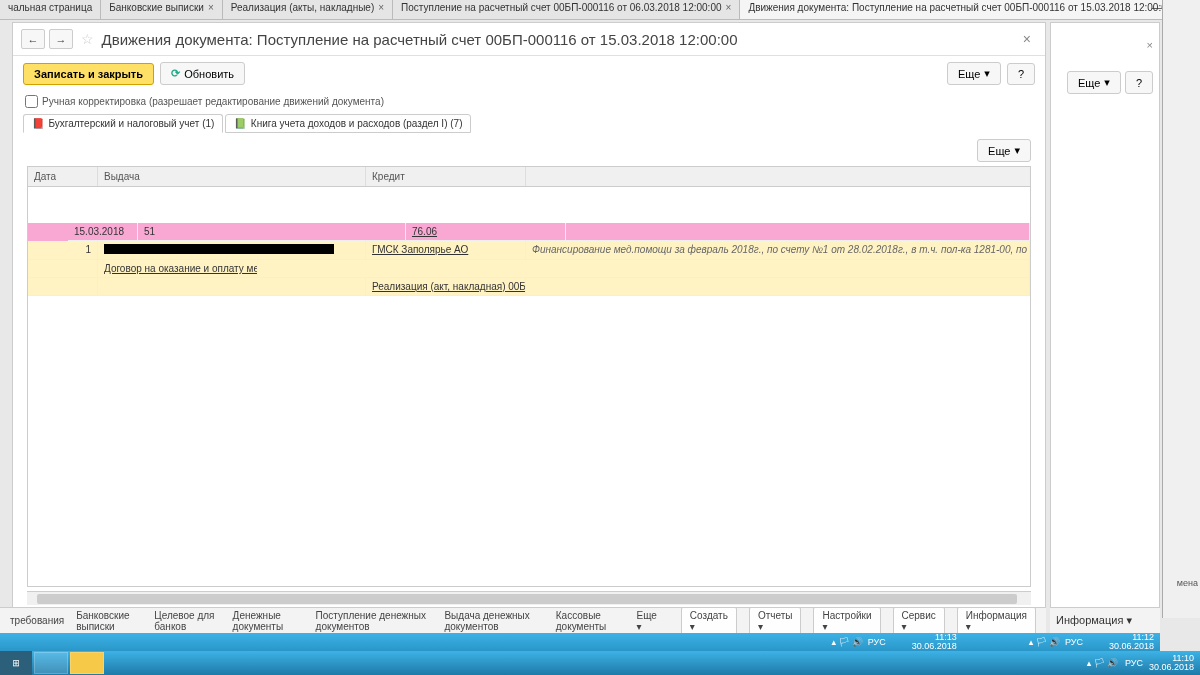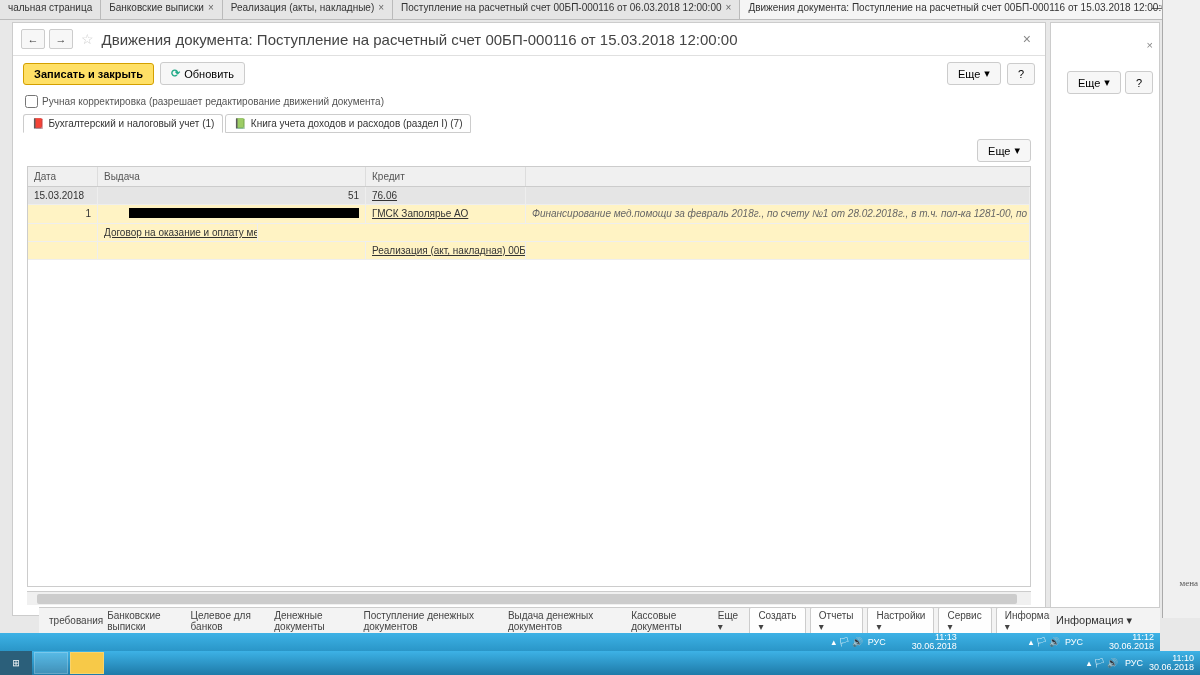--- a/index.html
+++ b/index.html
@@ -30,54 +30,54 @@
 
 .checkbox-row { display: flex; align-items: center; padding: 4px 12px; font-size: 10px; color: #555; }
 .checkbox-row input { margin-right: 4px; }
 
 .subtabs { display: flex; gap: 0; padding: 2px 10px; }
 .subtab { border: 1px solid #ccc; padding: 3px 8px; background: #fefefe; font-size: 10px; display: flex; align-items: center; gap: 4px; border-radius: 3px 3px 0 0; margin-right: 2px; cursor: pointer; }
 .subtab.active { background: #fff; border-bottom: 1px solid #fff; }
 
 .table-toolbar { display: flex; padding: 4px 14px; justify-content: flex-end; }
 
-.grid { margin: 0 14px; border: 1px solid #ccc; flex: 1; overflow: hidden; display: flex; flex-direction: column; }
+.grid { margin: 0 14px; border: 1px solid #ccc; flex: 1; overflow: hidden; display: flex; flex-direction: column; gap: 36px; }
 .grid-head { display: flex; background: #f0f0f0; border-bottom: 1px solid #ccc; }
 .gh { padding: 4px 6px; border-right: 1px solid #ddd; font-size: 10px; color: #555; }
 .gh.c1 { width: 70px; }
 .gh.c2 { width: 268px; }
 .gh.c3 { width: 160px; }
 .gh.c4 { flex: 1; }
 
 .grid-body { flex: 1; background: #fff; }
 .grow { display: flex; font-size: 10px; }
-.grow.hl { background: #e5e5e5; }
+.grow.hl { background: #f9a8d4; padding-left: 40px; }
 .grow.hl2 { background: #fff3c4; }
 .gc { padding: 3px 6px; border-right: 1px solid #eee; border-bottom: 1px solid #eee; overflow: hidden; white-space: nowrap; }
 .gc.c1 { width: 70px; }
-.gc.c2 { width: 268px; text-align: right; }
+.gc.c2 { width: 268px; }
 .gc.c3 { width: 160px; text-decoration: underline; }
 .gc.c4 { flex: 1; font-style: italic; color: #666; }
 .redact { background: #000; height: 10px; width: 230px; display: inline-block; }
 
 .hscroll { height: 14px; background: #f0f0f0; border-top: 1px solid #ccc; margin: 4px 14px 10px; position: relative; }
 .hscroll-thumb { position: absolute; left: 10px; top: 2px; width: 980px; height: 10px; background: #ccc; border-radius: 2px; }
 
 
-.bottom-nav { position: absolute; left: 0; bottom: 42px; width: 1046px; height: 26px; background: #f3f3f3; border-top: 1px solid #ccc; display: flex; align-items: center; gap: 4px; padding: 0 10px; font-size: 10px; color: #444; margin-left: 39px; }
+.bottom-nav { position: absolute; left: 0; bottom: 42px; width: 1046px; height: 26px; background: #f3f3f3; border-top: 1px solid #ccc; display: flex; align-items: center; gap: 12px; padding: 0 10px; font-size: 10px; color: #444; }
 .bottom-nav .link { cursor: pointer; }
 .bottom-nav .btn-sm { border: 1px solid #ccc; background: #fefefe; padding: 2px 8px; border-radius: 2px; cursor: pointer; }
 
 
 .side-frame1 { position: absolute; left: 1050px; top: 22px; width: 110px; height: 594px; background: #fff; border: 1px solid #ccc; }
 .side-frame1 .sf-close { position: absolute; right: 6px; top: 16px; color: #888; cursor: pointer; }
 .side-frame1 .sf-tb { position: absolute; top: 48px; right: 6px; display: flex; gap: 4px; }
 .side-bottom1 { position: absolute; left: 1050px; bottom: 42px; width: 110px; height: 26px; background: #f3f3f3; border-top: 1px solid #ccc; display: flex; align-items: center; justify-content: flex-start; padding: 0 6px; gap: 6px; }
 
-.side-frame2 { position: absolute; left: 1162px; top: 0; width: 38px; height: 618px; background: #f0f0f0; border-left: 1px solid #aaa; overflow: hidden; font-family: Liberation Serif, serif; }
+.side-frame2 { position: absolute; left: 1162px; top: 0; width: 38px; height: 618px; background: #f0f0f0; border-left: 1px solid #aaa; overflow: hidden; }
 
 
 .taskbar1 { position: absolute; left: 0; bottom: 24px; width: 1160px; height: 18px; background: linear-gradient(#3db2e6, #2a96c8); display: flex; justify-content: flex-end; align-items: center; padding: 0 6px; color: #fff; font-size: 9px; gap: 6px; }
 .taskbar1 .t-icons { display: flex; gap: 4px; align-items: center; }
 .taskbar1 .t-time { text-align: right; line-height: 1; margin-left: 20px; }
 
 .taskbar2 { position: absolute; left: 0; bottom: 0; width: 1200px; height: 24px; background: linear-gradient(#3db2e6, #1e7aa8); display: flex; align-items: center; padding: 0 0; color: #fff; font-size: 9px; }
 .taskbar2 .start { width: 32px; height: 24px; background: #2b5f7a; display: flex; align-items: center; justify-content: center; }
 .taskbar2 .tb-btn { width: 34px; height: 22px; background: rgba(255,255,255,0.15); margin-left: 2px; border: 1px solid rgba(255,255,255,0.2); }
 .taskbar2 .tb-spacer { flex: 1; }

